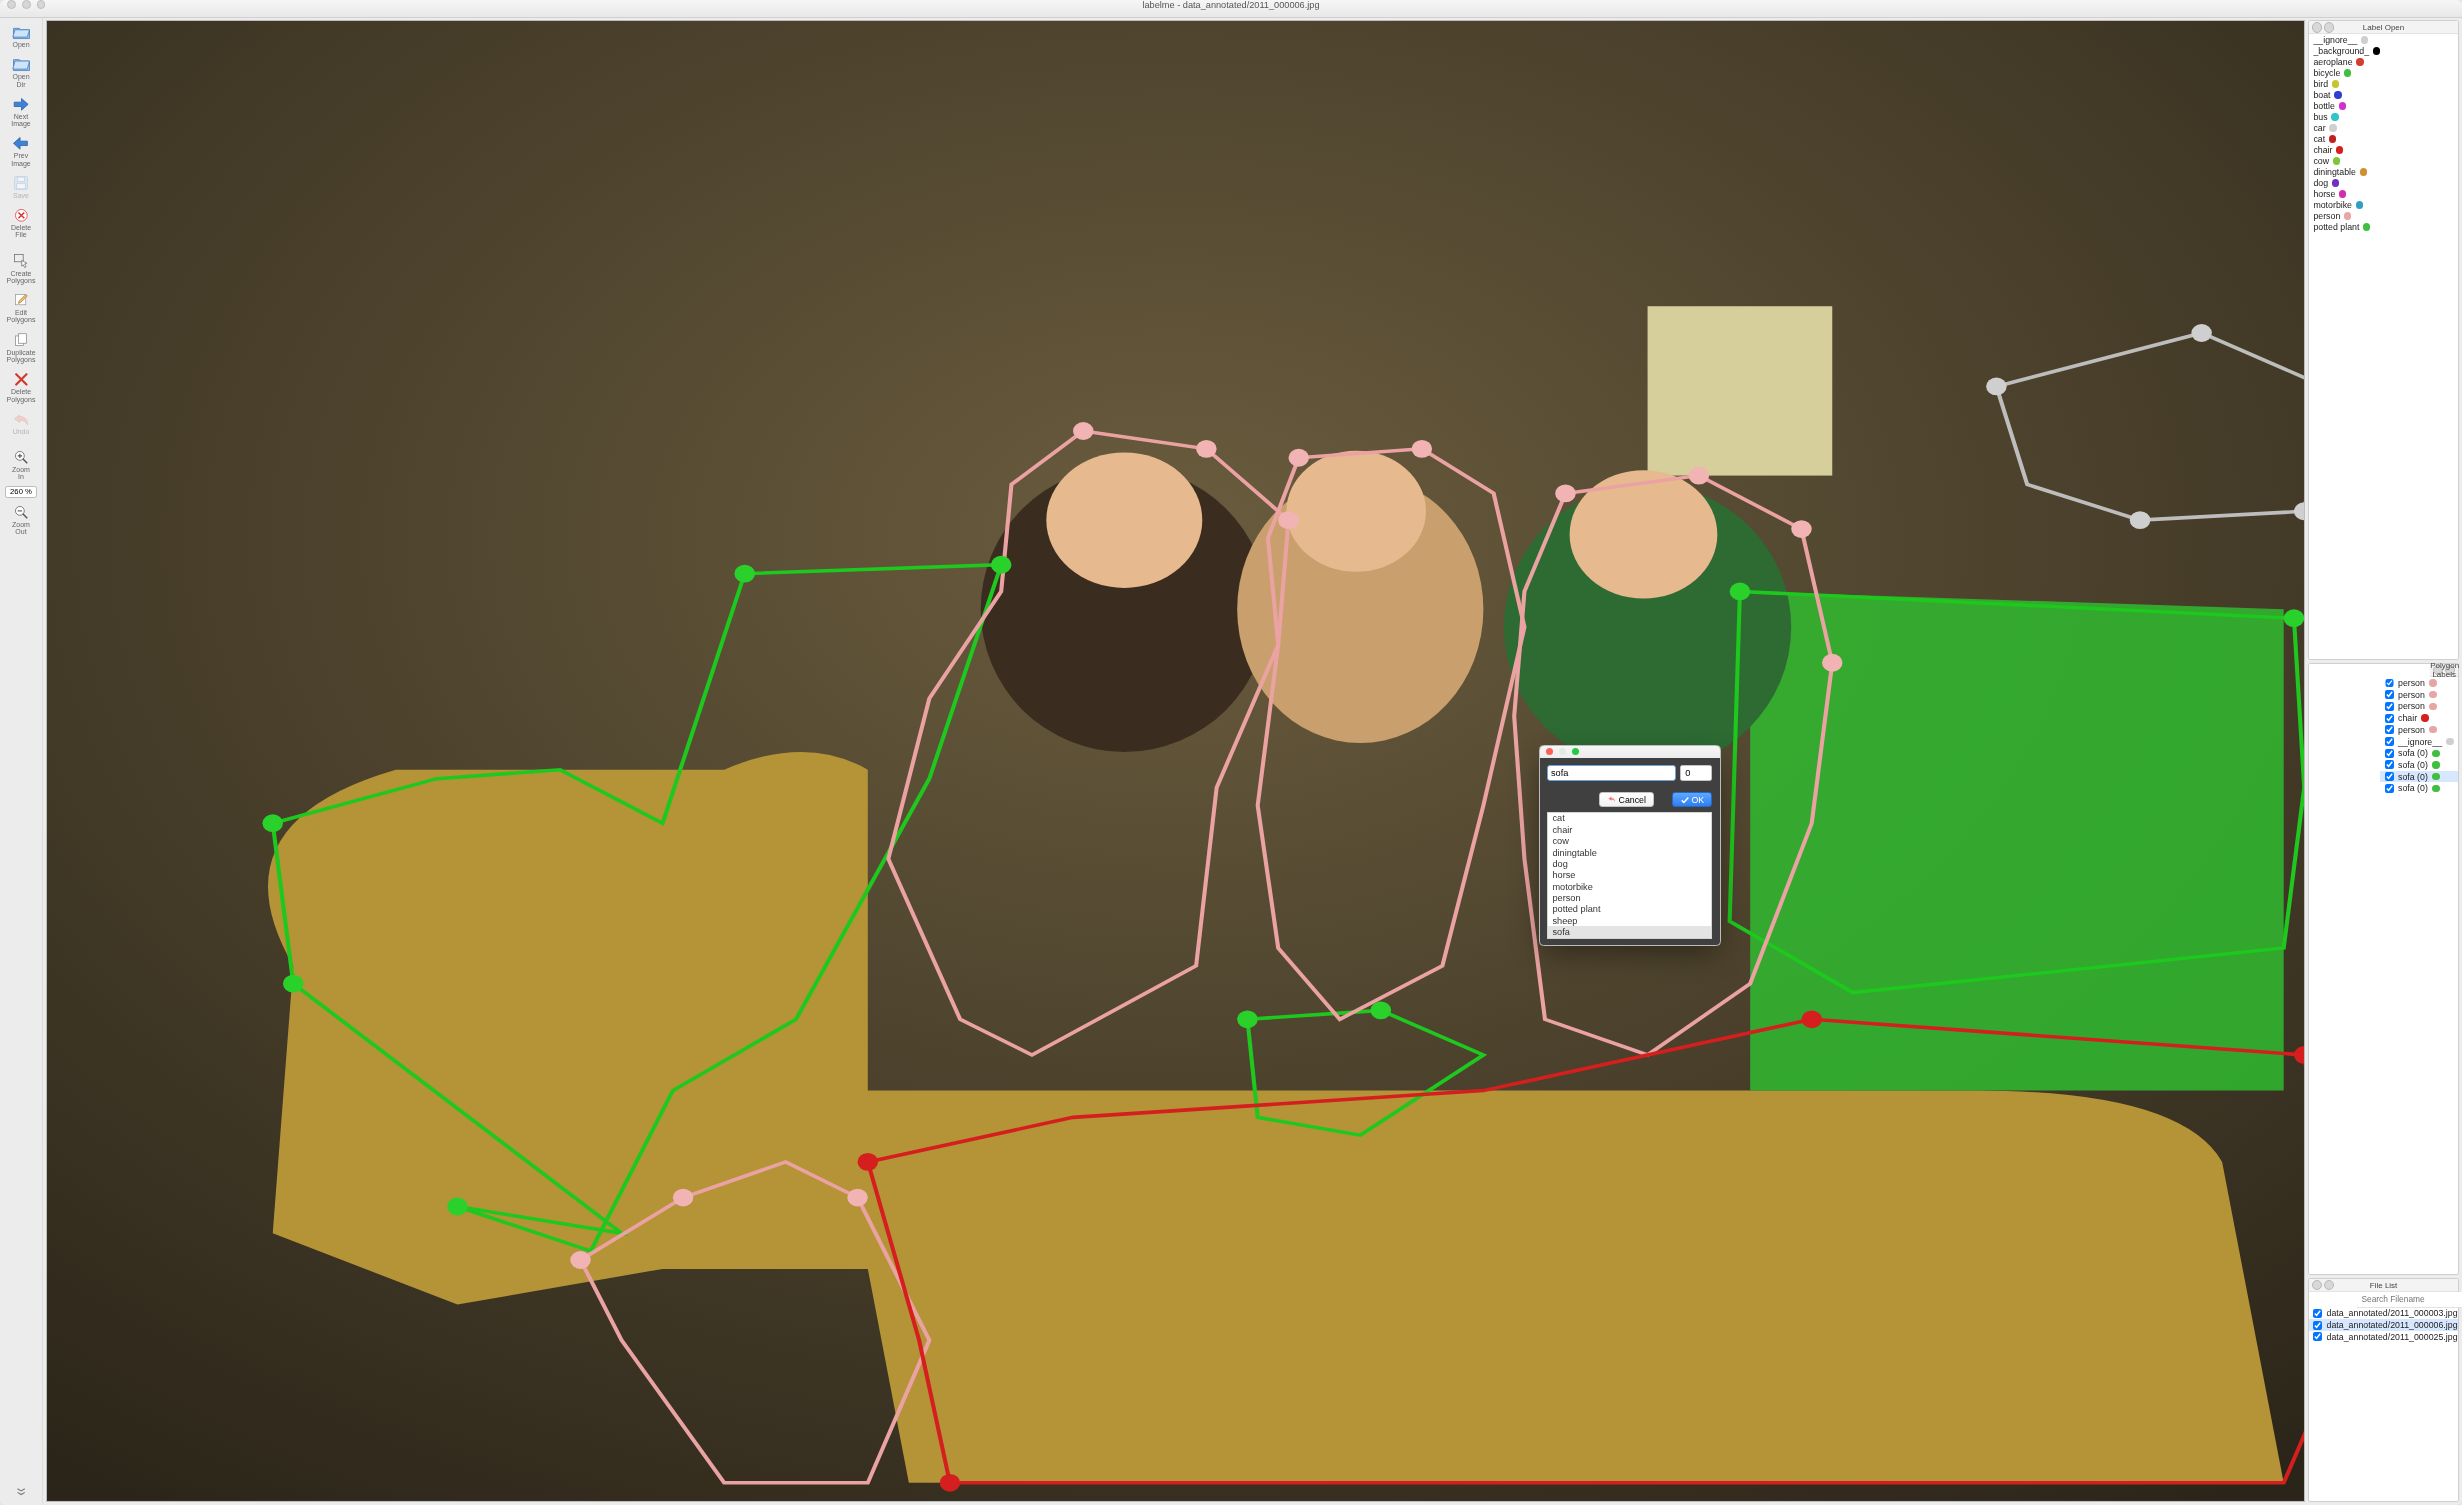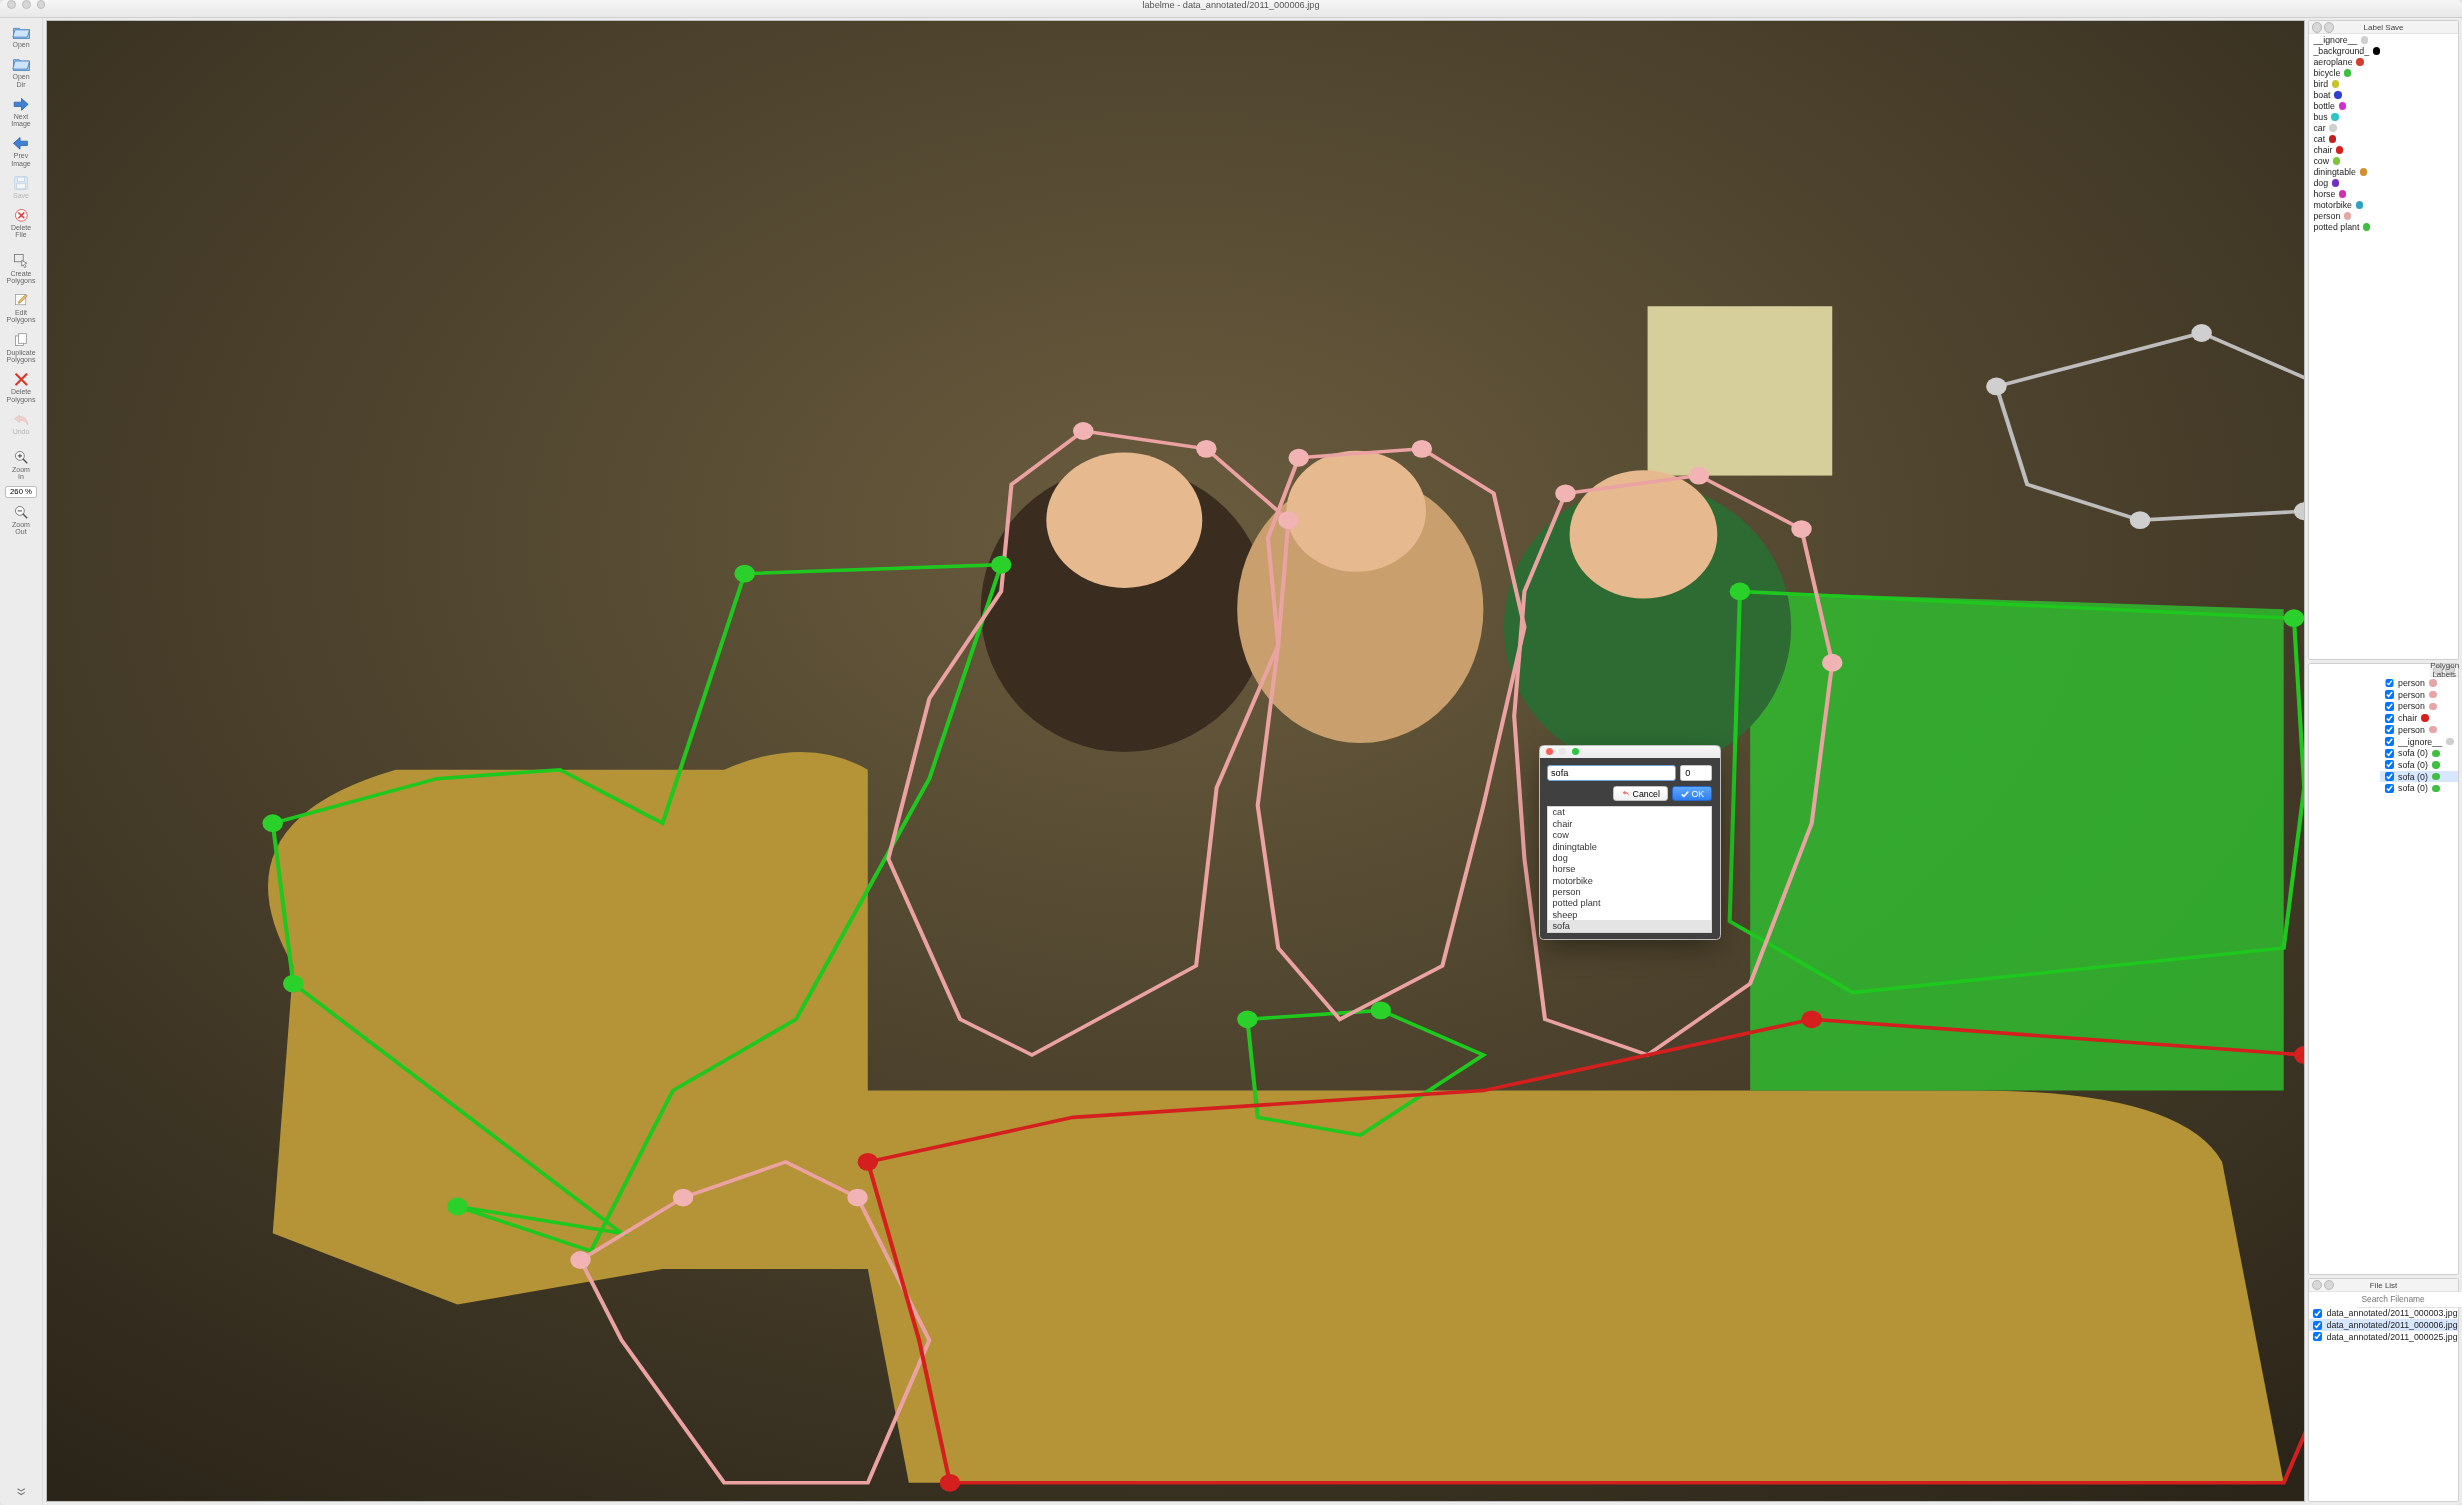--- a/index.html
+++ b/index.html
@@ -52,21 +52,21 @@
   .fileSearch { width: calc(100% - 0px); border: none; border-bottom: 0.7px solid #e3e3e3; padding: 2.2px 4.4px; font-size: 8.4px; color: #888; outline: none; margin-left: 48px; }
 
   
   .dialog { position: absolute; left: 62.5%; top: 49.5%; width: 182px; background: #404040; border: 0.7px solid #bcbcbc; border-radius: 4.4px; box-shadow: 0 10.3px 29px -4.4px rgba(0,0,0,.45); overflow: hidden; font-size: 8.8px; }
   .dlgTop { height: 11.7px; background: linear-gradient(#f6f6f6,#ececec); display: flex; align-items: center; gap: 5.9px; padding-left: 5.9px; }
   .dlgTop .d { width: 7.3px; height: 7.3px; border-radius: 50%; }
   .dlgBody { padding: 7.3px 7.3px 5.9px 7.3px; }
   .dlgRow1 { display: flex; gap: 4.4px; }
   .dlgRow1 input[type=text].main { flex: 1; border: 1.5px solid #6aa3e0; border-radius: 2.9px; padding: 2.2px 2.9px; font-size: 9.2px; outline: none; background: #fff; }
   .dlgRow1 input.side { width: 32px; border: 0.7px solid #c3c3c3; border-radius: 2.2px; text-align: left; padding: 2.2px 3.7px; font-size: 9.2px; background: #fff; }
-  .dlgBtns { display: flex; justify-content: flex-end; gap: 4px; margin-top: 5px; align-items: center; }
+  .dlgBtns { display: flex; justify-content: flex-end; gap: 18px; margin-top: 11px; align-items: center; }
   .btn { border-radius: 2.9px; border: 0.7px solid #c3c3c3; background: linear-gradient(#fff,#f1f1f1); padding: 1.5px 7.3px; font-size: 8.8px; display: inline-flex; align-items: center; gap: 2.9px; cursor: pointer; }
   .btn.ok { background: linear-gradient(#5ea8ff,#2f7ef0); border-color: #2668c9; color: #fff; }
   .dlgList { margin-top: 4.4px; border: 0.7px solid #d4d4d4; background: #fff; max-height: 132px; overflow-y: auto; }
   .dlgList .opt { padding: 0.7px 4.4px; font-size: 9.2px; color: #333; cursor: pointer; }
   .dlgList .opt.sel { background: #e4e4e4; }
 
   .watermark { position: absolute; right: 4.4px; bottom: 16px; font-size: 7.3px; color: rgba(255,255,255,.25); letter-spacing:0.1px;}
 </style>
 </head>
 <body>
@@ -304,21 +304,21 @@
       </svg>
     </div>
 
     <div class="rightcol">
       <div class="panel label">
         <div class="panelHead">
           <div class="pheadIcons">
               <div class="pbtn"></div>
               <div class="pbtn"></div>
             </div>
-          <div class="ptitle">Label Save</div>
+          <div class="ptitle">Label Open</div>
         </div>
         <div class="panelBody" id="labelListBody">
             <div class="labelRow">
               <span>__ignore__</span>
               <span class="swatch" style="background:#cfcfcf"></span>
             </div>
             <div class="labelRow">
               <span>_background_</span>
               <span class="swatch" style="background:#000000"></span>
             </div>

